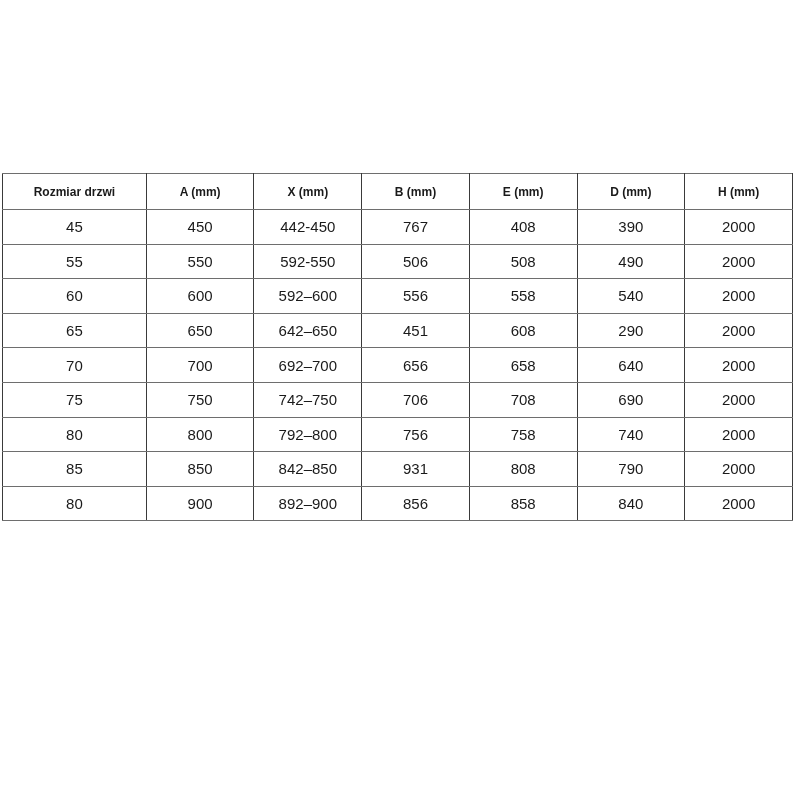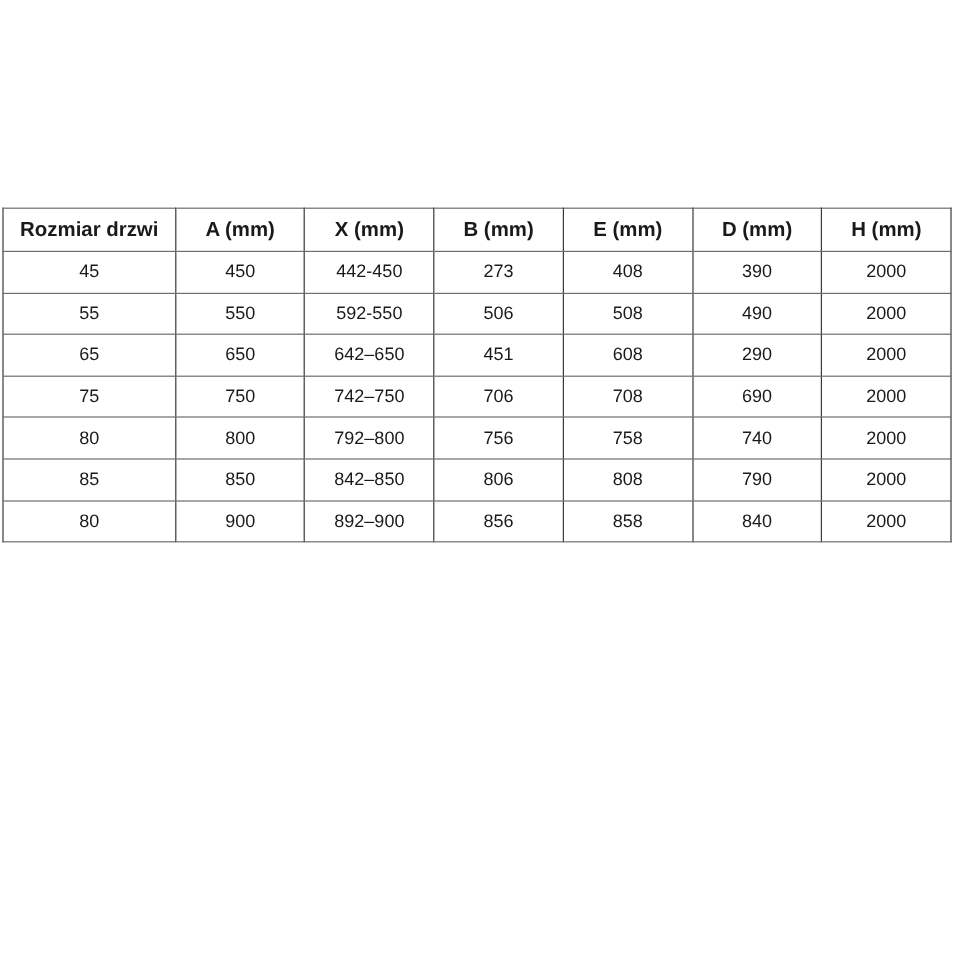--- a/index.html
+++ b/index.html
@@ -38,21 +38,21 @@
     border-right: 1px solid #3a3a3a;
     text-align: center;
     vertical-align: middle;
     padding: 0 2px;
     white-space: nowrap;
     overflow: hidden;
   }
   table.spec-table th {
     height: 35px;
     font-weight: bold;
-    font-size: 17px;
+    font-size: 12px;
   }
   table.spec-table td {
     height: 33.6px;
     font-weight: normal;
   }
 </style>
 </head>
 <body>
 
 <div class="page">
@@ -75,41 +75,59 @@
           <th>E (mm)</th>
           <th>D (mm)</th>
           <th>H (mm)</th>
         </tr>
     </thead>
     <tbody>
         <tr>
           <td>45</td>
           <td>450</td>
           <td>442-450</td>
-          <td>273</td>
+          <td>767</td>
           <td>408</td>
           <td>390</td>
           <td>2000</td>
         </tr>
         <tr>
           <td>55</td>
           <td>550</td>
           <td>592-550</td>
           <td>506</td>
           <td>508</td>
           <td>490</td>
           <td>2000</td>
         </tr>
         <tr>
+          <td>60</td>
+          <td>600</td>
+          <td>592–600</td>
+          <td>556</td>
+          <td>558</td>
+          <td>540</td>
+          <td>2000</td>
+        </tr>
+        <tr>
           <td>65</td>
           <td>650</td>
           <td>642–650</td>
           <td>451</td>
           <td>608</td>
           <td>290</td>
+          <td>2000</td>
+        </tr>
+        <tr>
+          <td>70</td>
+          <td>700</td>
+          <td>692–700</td>
+          <td>656</td>
+          <td>658</td>
+          <td>640</td>
           <td>2000</td>
         </tr>
         <tr>
           <td>75</td>
           <td>750</td>
           <td>742–750</td>
           <td>706</td>
           <td>708</td>
           <td>690</td>
           <td>2000</td>
@@ -120,21 +138,21 @@
           <td>792–800</td>
           <td>756</td>
           <td>758</td>
           <td>740</td>
           <td>2000</td>
         </tr>
         <tr>
           <td>85</td>
           <td>850</td>
           <td>842–850</td>
-          <td>806</td>
+          <td>931</td>
           <td>808</td>
           <td>790</td>
           <td>2000</td>
         </tr>
         <tr>
           <td>80</td>
           <td>900</td>
           <td>892–900</td>
           <td>856</td>
           <td>858</td>

